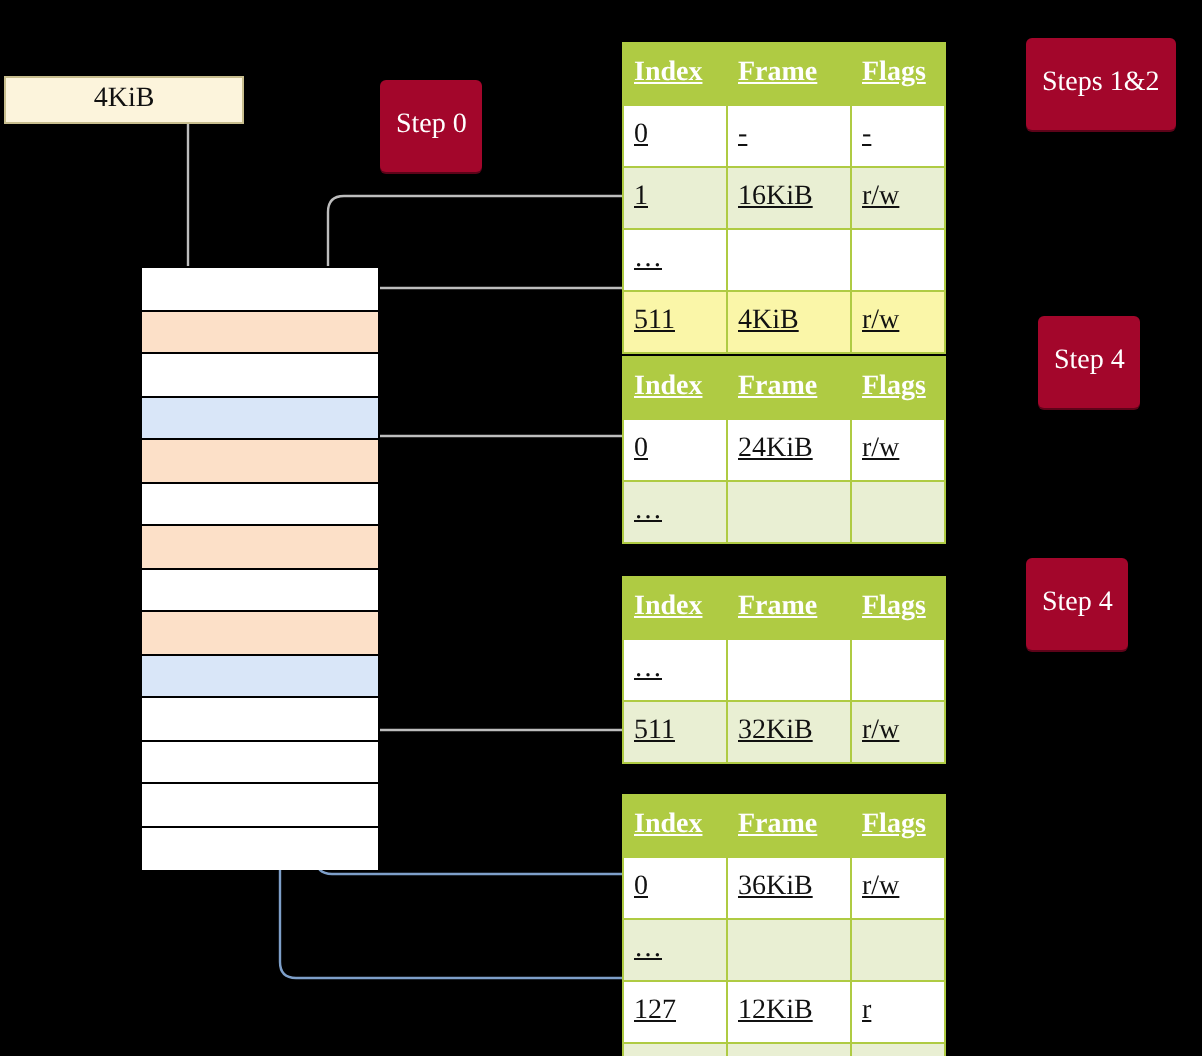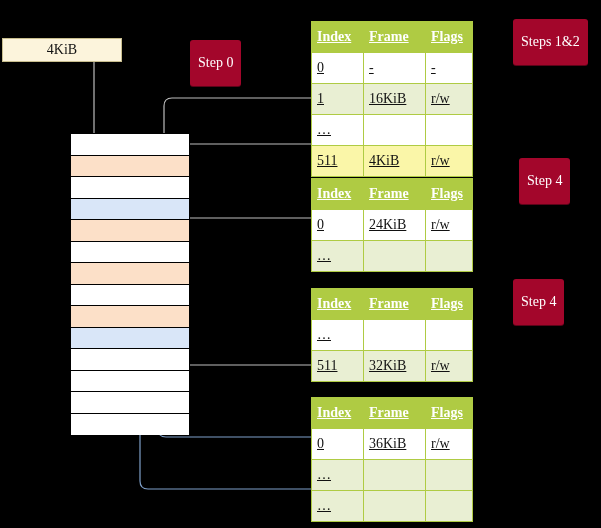--- a/index.html
+++ b/index.html
@@ -197,20 +197,25 @@
         <tr class="">
           <td class="c0">0</td>
           <td class="c1">36KiB</td>
           <td class="c2">r/w</td>
         </tr>
         <tr class="alt">
           <td class="c0">…</td>
           <td class="c1"></td>
           <td class="c2"></td>
         </tr>
+        <tr class="">
+          <td class="c0">127</td>
+          <td class="c1">12KiB</td>
+          <td class="c2">r</td>
+        </tr>
         <tr class="alt">
           <td class="c0">…</td>
           <td class="c1"></td>
           <td class="c2"></td>
         </tr>
       </tbody>
     </table>
 
 </div>
 

